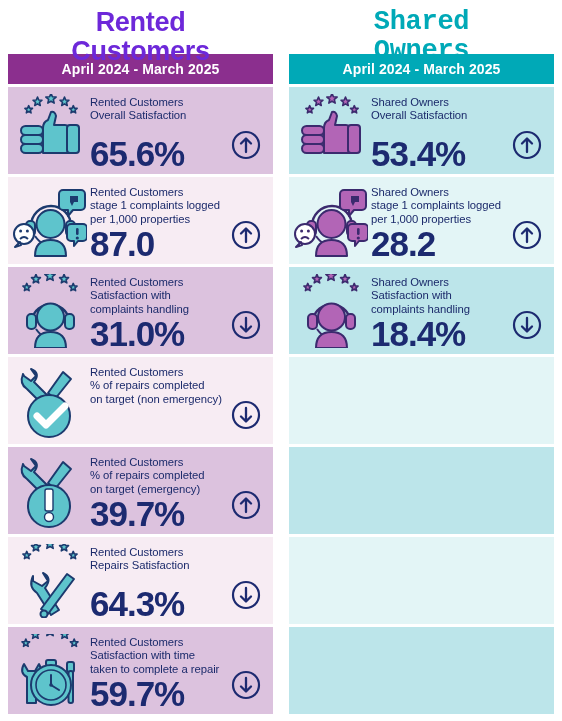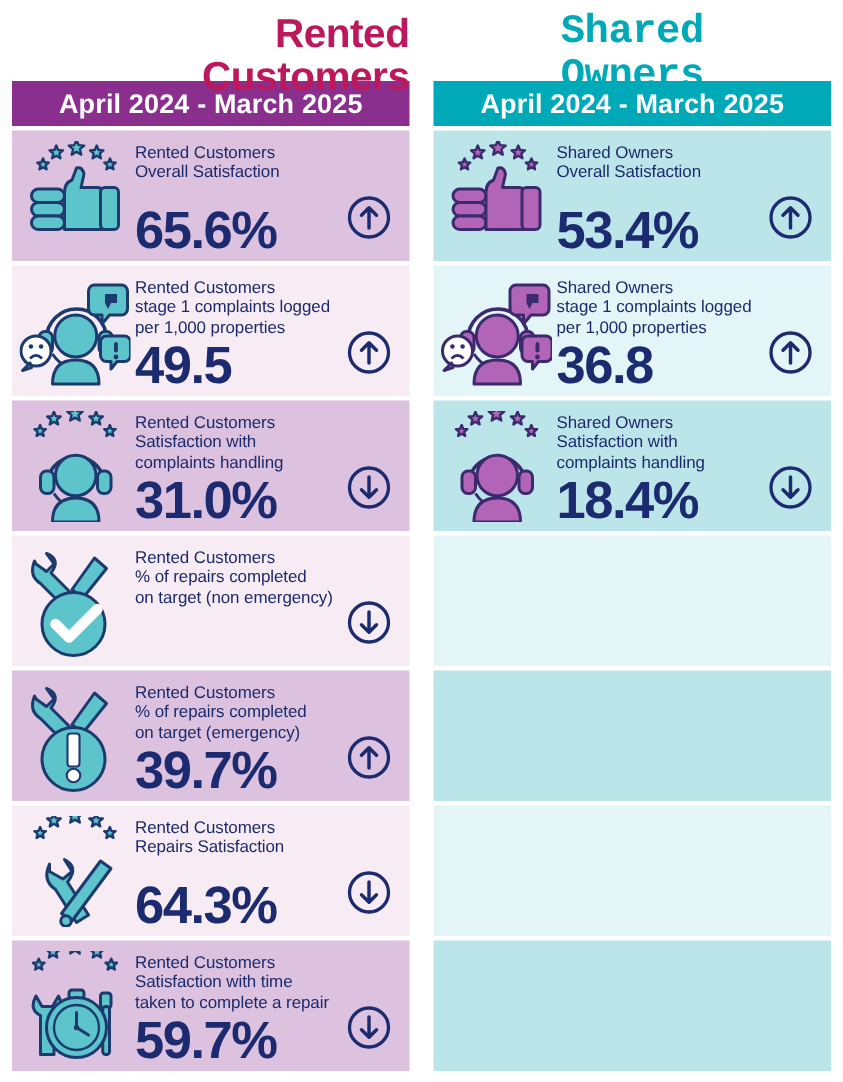--- a/index.html
+++ b/index.html
@@ -42,21 +42,21 @@
   }
   .col-title.left  { color: #8b2f8e; }
   .col-title.right { color: #00a9b7; font-family: Liberation Mono, monospace; }
 
   .period-bar {
     height: 30px;
     line-height: 30px;
     text-align: center;
     color: #ffffff;
     font-weight: bold;
-    font-size: 18px;
+    font-size: 14px;
     letter-spacing: 0.1px;
     margin-bottom: 3px;
   }
   .period-bar.left  { background: #8b2f8e; }
   .period-bar.right { background: #00a9b7; }
 
   .rows { display: block; }
 
   .row {
     position: relative;
@@ -121,21 +121,21 @@
     height: 30px;
   }
   .trend svg { display: block; }
 </style>
 </head>
 <body>
 
 <div class="board">
   <div class="columns" id="columns-root">
       <div class="column left">
-        <div class="col-title left" style="white-space: pre-line; color: #be185d; text-align: right;">Rented
+        <div class="col-title left" style="white-space: pre-line; color: #6d28d9;">Rented
 Customers</div>
         <div class="period-bar left" style="background: rgb(139, 47, 142);">April 2024 - March 2025</div>
         <div class="rows">
           <div class="row shade-a">
             <div class="icon-box">
               <svg width="74" height="74" viewBox="0 0 74 74" xmlns="http://www.w3.org/2000/svg">
                 <path d="M15.69 11.64 L16.74 14.18 L19.49 14.40 L17.40 16.20 L18.04 18.87 L15.69 17.44 L13.33 18.87 L13.97 16.20 L11.88 14.40 L14.63 14.18 Z" fill="#5ec4cc" stroke="#1c3a6e" stroke-width="1.6" stroke-linejoin="round"></path>
                 <path d="M24.51 3.01 L25.75 6.00 L28.98 6.26 L26.52 8.36 L27.27 11.51 L24.51 9.82 L21.75 11.51 L22.50 8.36 L20.04 6.26 L23.27 6.00 Z" fill="#5ec4cc" stroke="#1c3a6e" stroke-width="1.6" stroke-linejoin="round"></path>
                 <path d="M38.00 -0.68 L39.43 2.75 L43.14 3.05 L40.31 5.47 L41.17 9.09 L38.00 7.15 L34.83 9.09 L35.69 5.47 L32.86 3.05 L36.57 2.75 Z" fill="#5ec4cc" stroke="#1c3a6e" stroke-width="1.6" stroke-linejoin="round"></path>
                 <path d="M51.49 3.01 L52.73 6.00 L55.96 6.26 L53.50 8.36 L54.25 11.51 L51.49 9.82 L48.73 11.51 L49.48 8.36 L47.02 6.26 L50.25 6.00 Z" fill="#5ec4cc" stroke="#1c3a6e" stroke-width="1.6" stroke-linejoin="round"></path>
@@ -177,21 +177,21 @@
                 <path d="M7 58 l-5 5 l6 -2 Z" fill="#ffffff" stroke="#1c3a6e" stroke-width="2" stroke-linejoin="round"></path>
                 <circle cx="7.6" cy="47" r="1.5" fill="#1c3a6e"></circle>
                 <circle cx="14.4" cy="47" r="1.5" fill="#1c3a6e"></circle>
                 <path d="M7 55 q4 -4 8 0" fill="none" stroke="#1c3a6e" stroke-width="1.8"></path>
               </svg>
             </div>
             <div class="content">
               <div class="caption">Rented Customers
 stage 1 complaints logged
 per 1,000 properties</div>
-              <div class="value">49.5</div>
+              <div class="value">87.0</div>
               <div class="trend">
                 <svg width="30" height="30" viewBox="0 0 30 30" xmlns="http://www.w3.org/2000/svg">
                   <circle cx="15" cy="15" r="13" fill="none" stroke="#1c2a70" stroke-width="2.2"></circle>
                   <path d="M15 22 V9 M10 13.5 L15 8.5 L20 13.5" fill="none" stroke="#1c2a70" stroke-width="2.3" stroke-linecap="round" stroke-linejoin="round"></path>
                 </svg>
               </div>
             </div>
           </div>
           <div class="row shade-a">
             <div class="icon-box">
@@ -377,21 +377,21 @@
                 <path d="M7 58 l-5 5 l6 -2 Z" fill="#ffffff" stroke="#3b2a6e" stroke-width="2" stroke-linejoin="round"></path>
                 <circle cx="7.6" cy="47" r="1.5" fill="#3b2a6e"></circle>
                 <circle cx="14.4" cy="47" r="1.5" fill="#3b2a6e"></circle>
                 <path d="M7 55 q4 -4 8 0" fill="none" stroke="#3b2a6e" stroke-width="1.8"></path>
               </svg>
             </div>
             <div class="content">
               <div class="caption">Shared Owners
 stage 1 complaints logged
 per 1,000 properties</div>
-              <div class="value">36.8</div>
+              <div class="value">28.2</div>
               <div class="trend">
                 <svg width="30" height="30" viewBox="0 0 30 30" xmlns="http://www.w3.org/2000/svg">
                   <circle cx="15" cy="15" r="13" fill="none" stroke="#1c2a70" stroke-width="2.2"></circle>
                   <path d="M15 22 V9 M10 13.5 L15 8.5 L20 13.5" fill="none" stroke="#1c2a70" stroke-width="2.3" stroke-linecap="round" stroke-linejoin="round"></path>
                 </svg>
               </div>
             </div>
           </div>
           <div class="row shade-a">
             <div class="icon-box">

